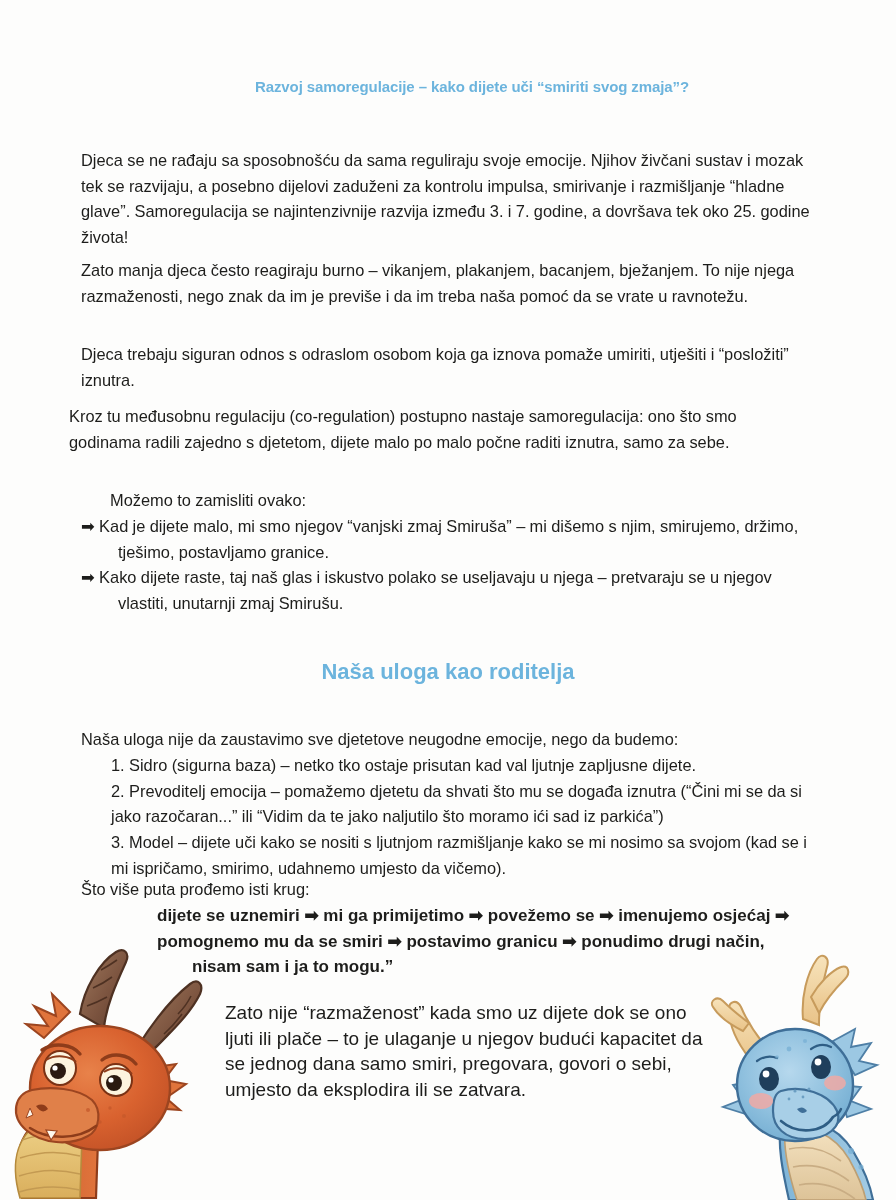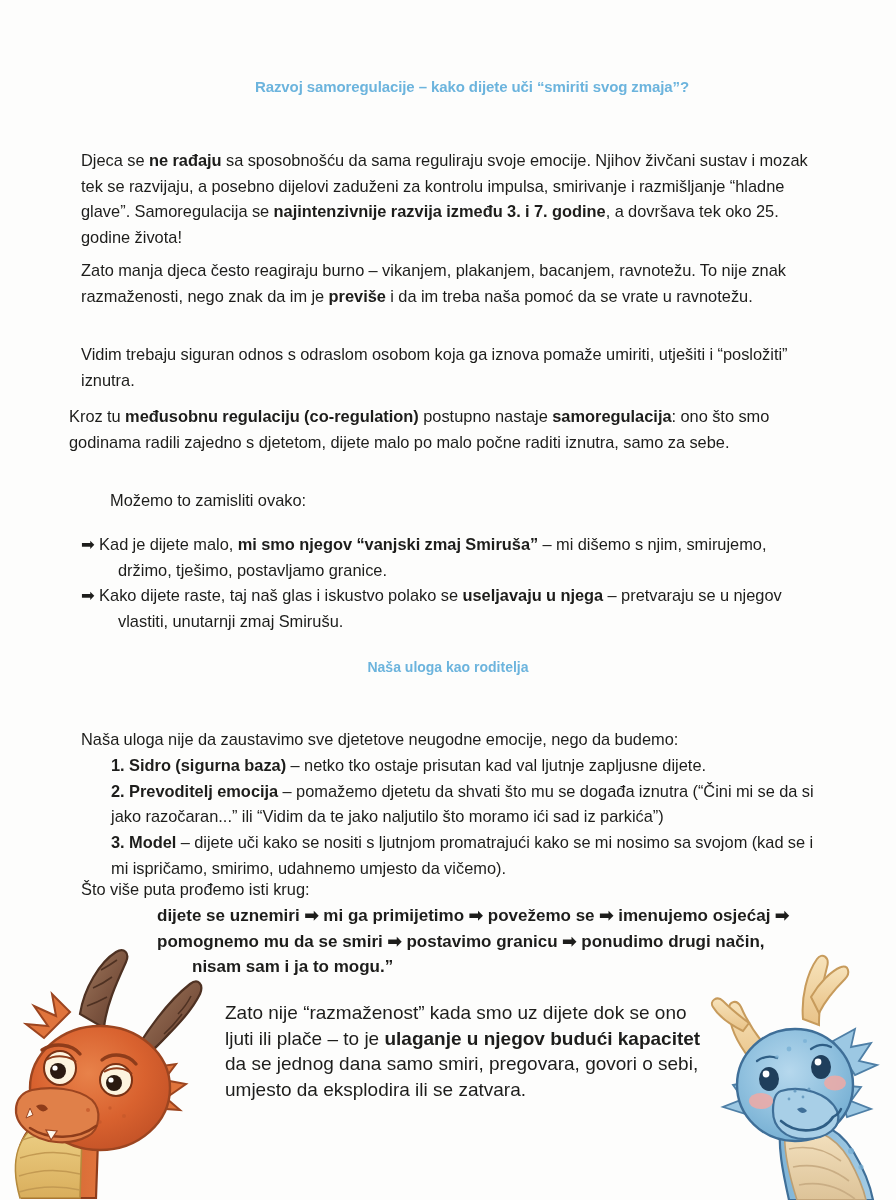--- a/index.html
+++ b/index.html
@@ -36,37 +36,37 @@
     line-height: 1.2;
     padding-left: 24px;
   }
   .h-sub {
     position: absolute;
     left: 0;
     top: 659px;
     width: 896px;
     text-align: center;
     color: #6cb4dd;
-    font-size: 14px;
+    font-size: 22px;
     font-weight: bold;
     line-height: 1.2;
   }
   .para {
     font-size: 16.4px;
     line-height: 25.7px;
     margin: 0;
     text-align: left;
     word-spacing: -0.2px;
   }
   .blk {
     position: absolute;
     left: 0;
     width: 736px;
   }
-  b, strong { font-weight: bold; }
+  b, strong { font-weight: normal; }
 
   .indent-arrow {
     padding-left: 37px;
     text-indent: -37px;
   }
   .indent-num {
     padding-left: 30px;
     text-indent: 0;
   }
   .arrow-g { letter-spacing: 0; }
@@ -121,50 +121,50 @@
 
 <div class="page">
 
   <div class="h-main">Razvoj samoregulacije – kako dijete uči “smiriti svog zmaja”?</div>
 
   <div class="blk" style="left:81px; top:148px;">
     <p class="para"><span>Djeca se </span><b>ne rađaju</b><span> sa sposobnošću da sama reguliraju svoje emocije. Njihov živčani sustav i mozak tek se razvijaju, a posebno dijelovi zaduženi za kontrolu impulsa, smirivanje i razmišljanje “hladne glave”. Samoregulacija se </span><b>najintenzivnije razvija između 3. i 7. godine</b><span>, a dovršava tek oko 25. godine života!</span></p>
   </div>
 
   <div class="blk" style="left:81px; top:258px;">
-    <p class="para"><span>Zato manja djeca često reagiraju burno – vikanjem, plakanjem, bacanjem, ravnotežu. To nije znak razmaženosti, nego znak da im je </span><b>previše</b><span> i da im treba naša pomoć da se vrate u ravnotežu.</span></p>
+    <p class="para"><span>Zato manja djeca često reagiraju burno – vikanjem, plakanjem, bacanjem, bježanjem. To nije njega razmaženosti, nego znak da im je </span><b>previše</b><span> i da im treba naša pomoć da se vrate u ravnotežu.</span></p>
   </div>
 
   <div class="blk" style="left:81px; top:342px;">
-    <p class="para">Vidim trebaju siguran odnos s odraslom osobom koja ga iznova pomaže umiriti, utješiti i “posložiti” iznutra.</p>
+    <p class="para">Djeca trebaju siguran odnos s odraslom osobom koja ga iznova pomaže umiriti, utješiti i “posložiti” iznutra.</p>
   </div>
 
   <div class="blk" style="left:69px; top:404px;">
     <p class="para"><span>Kroz tu </span><b>međusobnu regulaciju (co-regulation)</b><span> postupno nastaje </span><b>samoregulacija</b><span>: ono što smo godinama radili zajedno s djetetom, dijete malo po malo počne raditi iznutra, samo za sebe.</span></p>
   </div>
 
   <div class="blk" style="left:81px; top:488px;margin-left:29px;">
     <p class="para">Možemo to zamisliti ovako:</p>
   </div>
 
-  <div class="blk" style="left:81px; top:532px;">
+  <div class="blk" style="left:81px; top:514px;">
     <p class="para indent-arrow"><span class="arrow-g">➡</span><span> Kad je dijete malo, </span><b>mi smo njegov “vanjski zmaj Smiruša”</b><span> – mi dišemo s njim, smirujemo, držimo, tješimo, postavljamo granice.</span></p>
     <p class="para indent-arrow"><span class="arrow-g">➡</span><span> Kako dijete raste, taj naš glas i iskustvo polako se </span><b>useljavaju u njega</b><span> – pretvaraju se u njegov vlastiti, unutarnji zmaj Smirušu.</span></p>
   </div>
 
   <div class="h-sub">Naša uloga kao roditelja</div>
 
   <div class="blk" style="left:81px; top:727px;">
     <p class="para">Naša uloga nije da zaustavimo sve djetetove neugodne emocije, nego da budemo:</p>
   </div>
 
   <div class="blk" style="left:81px; top:753px;">
     <p class="para indent-num"><b>1. Sidro (sigurna baza)</b><span> – netko tko ostaje prisutan kad val ljutnje zapljusne dijete.</span></p>
     <p class="para indent-num"><b>2. Prevoditelj emocija</b><span> – pomažemo djetetu da shvati što mu se događa iznutra (“Čini mi se da si jako razočaran...” ili “Vidim da te jako naljutilo što moramo ići sad iz parkića”)</span></p>
-    <p class="para indent-num"><b>3. Model</b><span> – dijete uči kako se nositi s ljutnjom promatrajući kako se mi nosimo sa svojom (kad se i mi ispričamo, smirimo, udahnemo umjesto da vičemo).</span></p>
+    <p class="para indent-num"><b>3. Model</b><span> – dijete uči kako se nositi s ljutnjom razmišljanje kako se mi nosimo sa svojom (kad se i mi ispričamo, smirimo, udahnemo umjesto da vičemo).</span></p>
   </div>
 
   <div class="blk" style="left:81px; top:877px;">
     <p class="para">Što više puta prođemo isti krug:</p>
   </div>
 
   <div class="circle-block">
     <div>dijete se uznemiri ➡ mi ga primijetimo ➡ povežemo se ➡ imenujemo osjećaj ➡</div>
     <div>pomognemo mu da se smiri ➡ postavimo granicu ➡ ponudimo drugi način,</div>
     <div class="ind2">nisam sam i ja to mogu.”</div>

